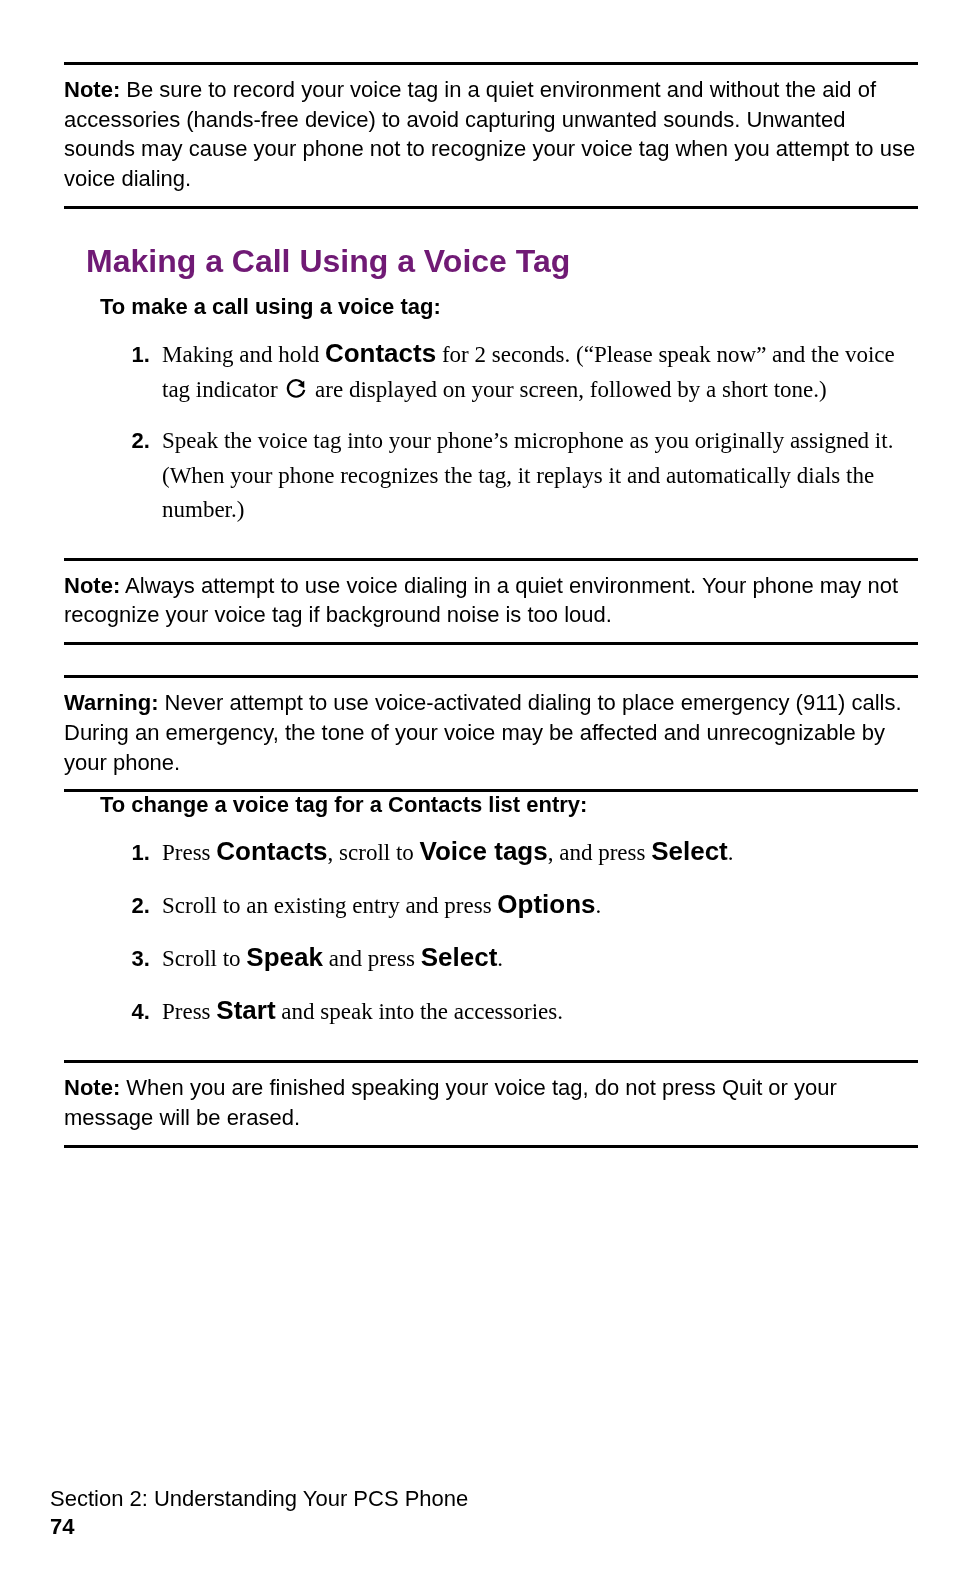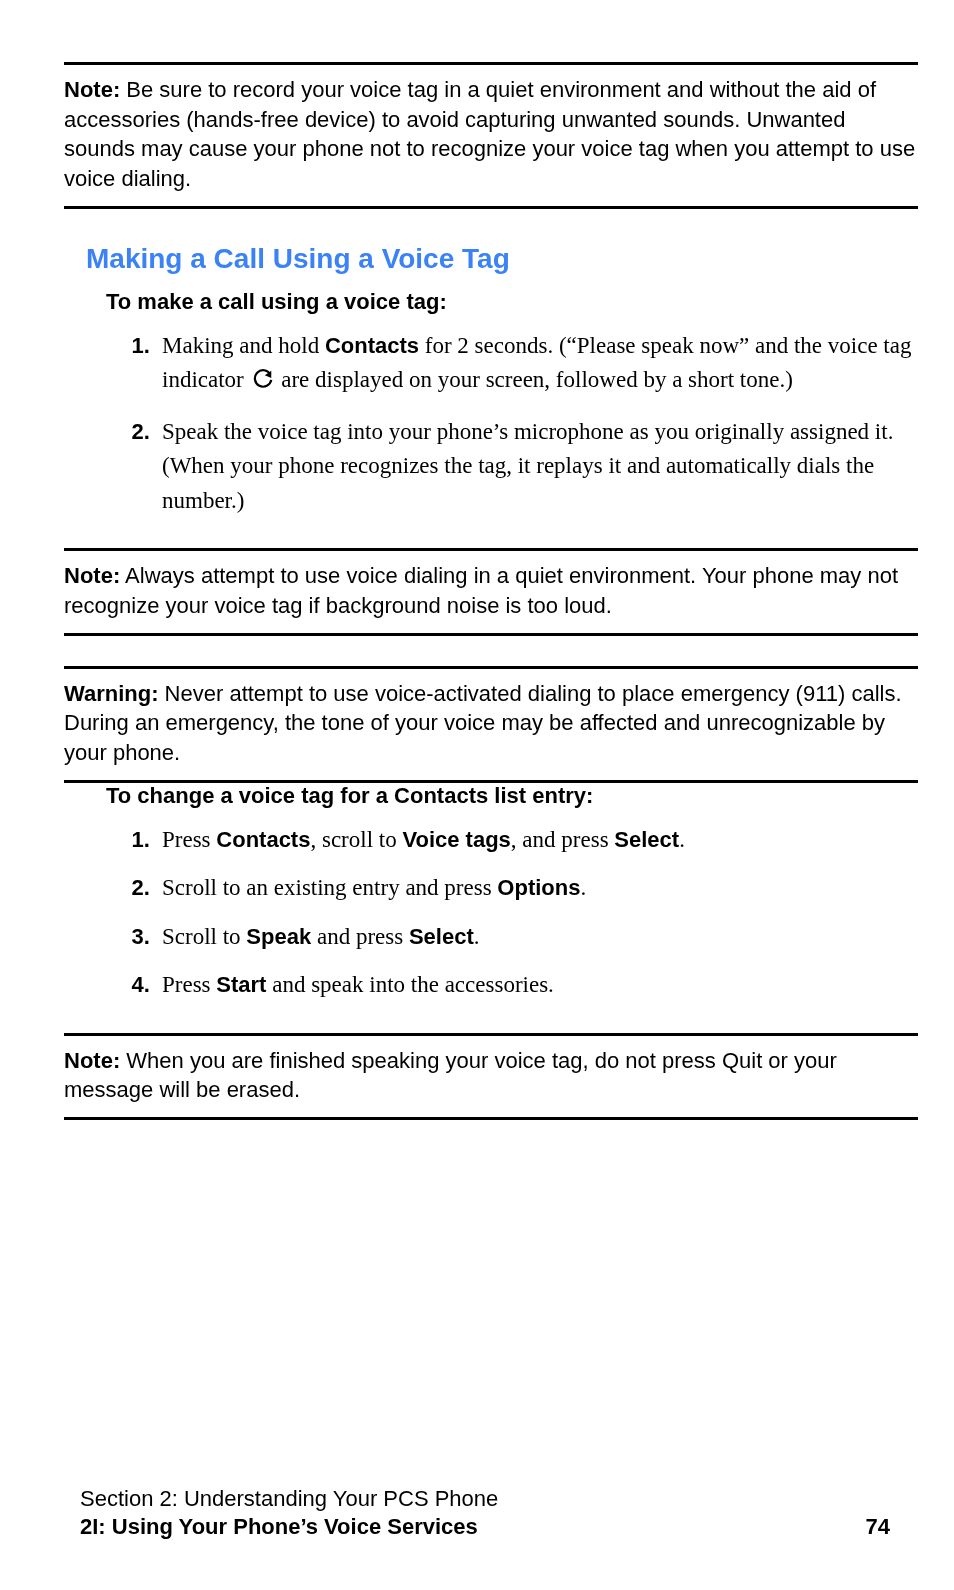--- a/index.html
+++ b/index.html
@@ -27,57 +27,57 @@
     line-height: 1.35;
   }
   .note-block .label {
     font-weight: bold;
   }
   .section {
     padding-left: 22px;
     padding-right: 4px;
   }
   h2.red {
-    color: #3b82f6;
+    color: #701a75;
     font-family: Arial, Helvetica, sans-serif;
     font-weight: bold;
-    font-size: 28px;
+    font-size: 32px;
     margin: 34px 0 14px 0;
   }
   .subhead {
     font-family: Arial, Helvetica, sans-serif;
     font-weight: bold;
     font-size: 22px;
-    margin: 0 0 14px 20px;
+    margin: 0 0 14px 14px;
   }
   ol.steps {
     margin: 0 0 30px 0;
     padding-left: 70px;
     font-family: Georgia, 'Times New Roman', serif;
     font-size: 23px;
     line-height: 1.5;
   }
   ol.steps li {
     padding-left: 6px;
     margin-bottom: 14px;
   }
   ol.steps li::marker {
     font-family: Arial, Helvetica, sans-serif;
     font-weight: bold;
     font-size: 22px;
   }
-  .b { font-family: Arial, Helvetica, sans-serif; font-weight: bold; font-size: 22px; }
+  .b { font-family: Arial, Helvetica, sans-serif; font-weight: bold; font-size: 26px; }
   .icon-voice {
     display: inline-block;
     vertical-align: -3px;
     margin: 0 2px;
   }
   .footer {
     position: absolute;
-    left: 80px;
+    left: 50px;
     right: 64px;
     bottom: 50px;
     font-family: Arial, Helvetica, sans-serif;
     font-size: 22px;
   }
   .footer .line1 { font-weight: normal; margin-bottom: 2px; }
   .footer .line2 { font-weight: bold; display: flex; justify-content: space-between; }
   .gap-m { height: 30px; }
 </style>
 </head>
@@ -131,18 +131,17 @@
     </ol>
   </div>
 
   <div class="note-block">
     <span class="label">Note:</span><span> When you are finished speaking your voice tag, do not press Quit or your message will be erased.</span>
   </div>
 
   <div class="footer">
     <div class="line1">Section 2: Understanding Your PCS Phone</div>
     <div class="line2">
-      <span>2I: Using Your Phone’s Voice Services</span>
       <span>74</span>
     </div>
   </div>
 
 </div>
 
 </body></html>

